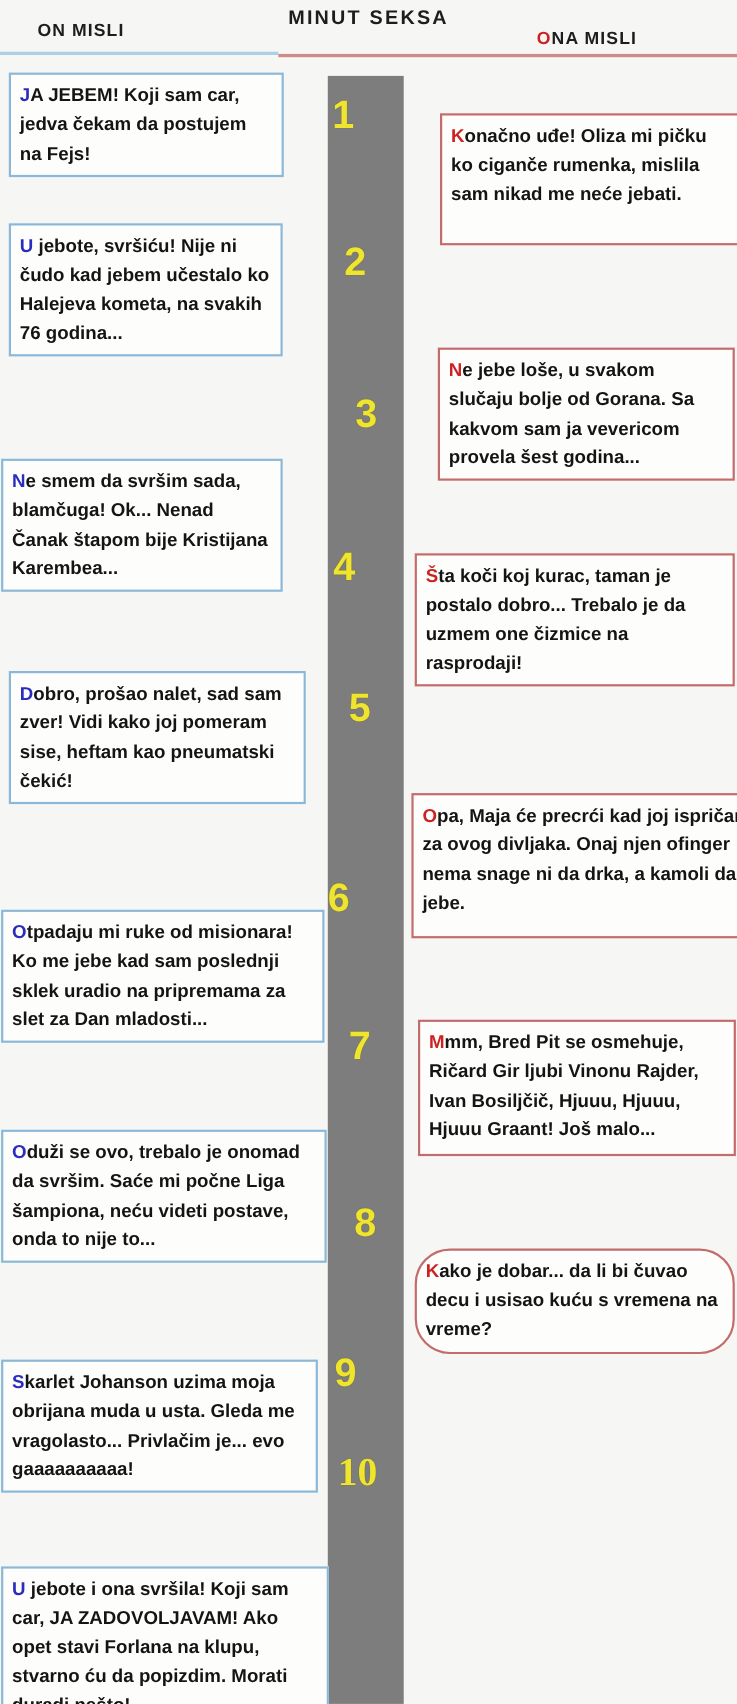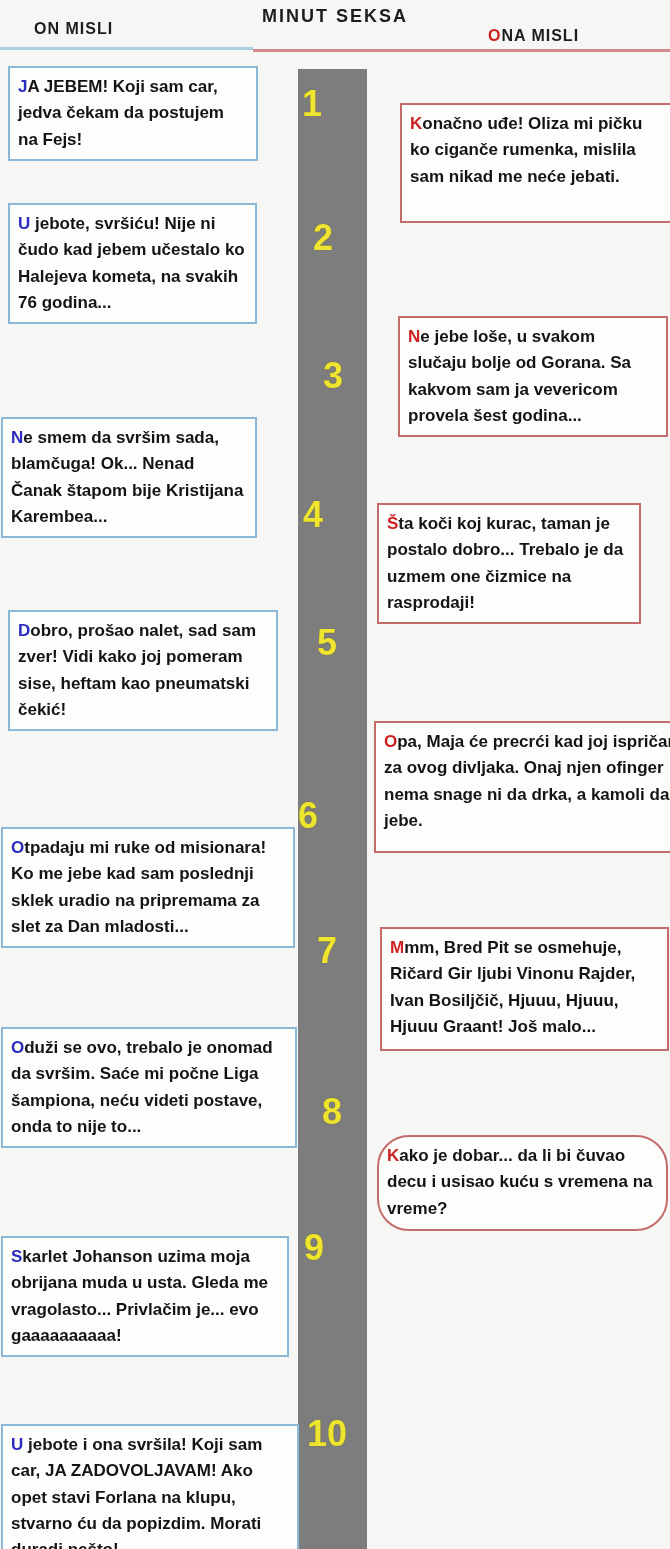--- a/index.html
+++ b/index.html
@@ -70,31 +70,31 @@
   <div class="bar"></div>
   <span class="tl-num" style="left:302px;top:86px;">1</span>
   <span class="tl-num" style="left:313px;top:220px;">2</span>
   <span class="tl-num" style="left:323px;top:358px;">3</span>
   <span class="tl-num" style="left:303px;top:497px;">4</span>
   <span class="tl-num" style="left:317px;top:625px;">5</span>
   <span class="tl-num" style="left:298px;top:798px;">6</span>
   <span class="tl-num" style="left:317px;top:933px;">7</span>
   <span class="tl-num" style="left:322px;top:1094px;">8</span>
   <span class="tl-num" style="left:304px;top:1230px;">9</span>
-  <span class="tl-num" style="left:307px;top:1416px;">10</span>
+  <span class="tl-num" style="left:307px;top:1320px;font-family:Liberation Serif, serif;">10</span>
 
   <div class="thought his" style="left:8px;top:66px;width:250px;min-height:90px;"><span class="fl-blue">J</span><span>A JEBEM! Koji sam car, jedva čekam da postujem na Fejs!</span></div>
   <div class="thought his" style="left:8px;top:203px;width:249px;min-height:114px;"><span class="fl-blue">U</span><span> jebote, svršiću! Nije ni čudo kad jebem učestalo ko Halejeva kometa, na svakih 76 godina...</span></div>
   <div class="thought his" style="left:1px;top:417px;width:256px;min-height:104px;"><span class="fl-blue">N</span><span>e smem da svršim sada, blamčuga! Ok... Nenad Čanak štapom bije Kristijana Karembea...</span></div>
   <div class="thought his" style="left:8px;top:610px;width:270px;min-height:110px;"><span class="fl-blue">D</span><span>obro, prošao nalet, sad sam zver! Vidi kako joj pomeram sise, heftam kao pneumatski čekić!</span></div>
   <div class="thought his" style="left:1px;top:827px;width:294px;min-height:110px;"><span class="fl-blue">O</span><span>tpadaju mi ruke od misionara! Ko me jebe kad sam poslednji sklek uradio na pripremama za slet za Dan mladosti...</span></div>
   <div class="thought his" style="left:1px;top:1027px;width:296px;min-height:112px;"><span class="fl-blue">O</span><span>duži se ovo, trebalo je onomad da svršim. Saće mi počne Liga šampiona, neću videti postave, onda to nije to...</span></div>
   <div class="thought his" style="left:1px;top:1236px;width:288px;min-height:114px;"><span class="fl-blue">S</span><span>karlet Johanson uzima moja obrijana muda u usta. Gleda me vragolasto... Privlačim je... evo gaaaaaaaaaa!</span></div>
   <div class="thought his" style="left:1px;top:1424px;width:298px;min-height:125px;"><span class="fl-blue">U</span><span> jebote i ona svršila! Koji sam car, JA ZADOVOLJAVAM! Ako opet stavi Forlana na klupu, stvarno ću da popizdim. Morati duradi nešto!</span></div>
 
   <div class="thought hers" style="left:400px;top:103px;width:276px;min-height:120px;"><span class="fl-red">K</span><span>onačno uđe! Oliza mi pičku ko ciganče rumenka, mislila sam nikad me neće jebati.</span></div>
   <div class="thought hers" style="left:398px;top:316px;width:270px;min-height:114px;"><span class="fl-red">N</span><span>e jebe loše, u svakom slučaju bolje od Gorana. Sa kakvom sam ja vevericom provela šest godina...</span></div>
-  <div class="thought hers" style="left:377px;top:503px;width:264px;min-height:116px;"><span class="fl-red">Š</span><span>ta koči koj kurac, taman je postalo dobro... Trebalo je da uzmem one čizmice na rasprodaji!</span></div>
+  <div class="thought hers" style="left:377px;top:503px;width:291px;min-height:116px;"><span class="fl-red">Š</span><span>ta koči koj kurac, taman je postalo dobro... Trebalo je da uzmem one čizmice na rasprodaji!</span></div>
   <div class="thought hers" style="left:374px;top:721px;width:332px;min-height:132px;"><span class="fl-red">O</span><span>pa, Maja će precrći kad joj ispričam za ovog divljaka. Onaj njen ofinger nema snage ni da drka, a kamoli da jebe.</span></div>
   <div class="thought hers" style="left:380px;top:927px;width:289px;min-height:124px;"><span class="fl-red">M</span><span>mm, Bred Pit se osmehuje, Ričard Gir ljubi Vinonu Rajder, Ivan Bosiljčič, Hjuuu, Hjuuu, Hjuuu Graant! Još malo...</span></div>
   <div class="thought hers" style="left:377px;top:1135px;width:291px;min-height:96px;border-radius:32px;"><span class="fl-red">K</span><span>ako je dobar... da li bi čuvao decu i usisao kuću s vremena na vreme?</span></div>
 
 </div>
 
 </body></html>

